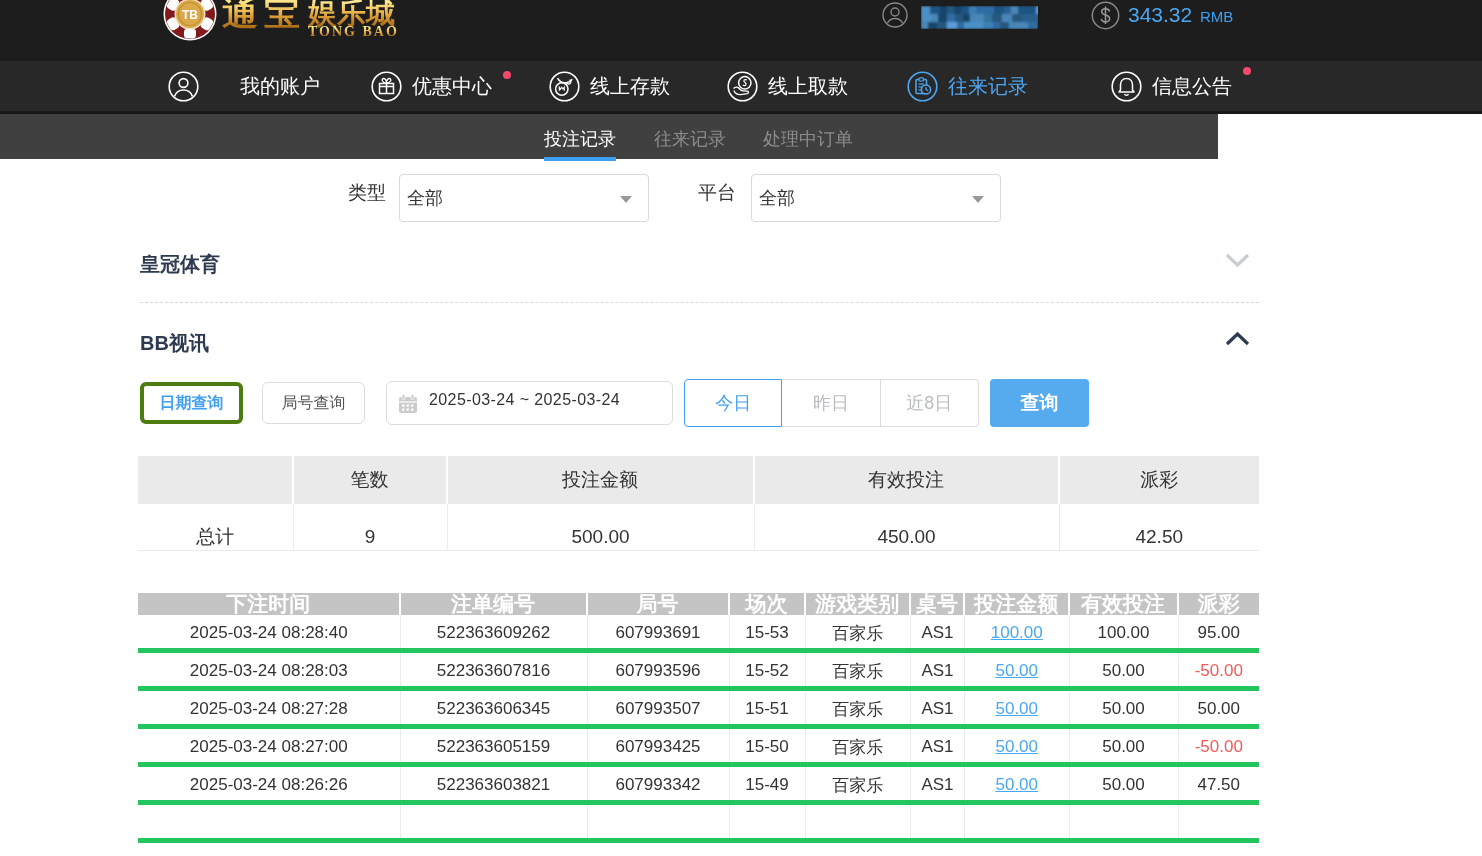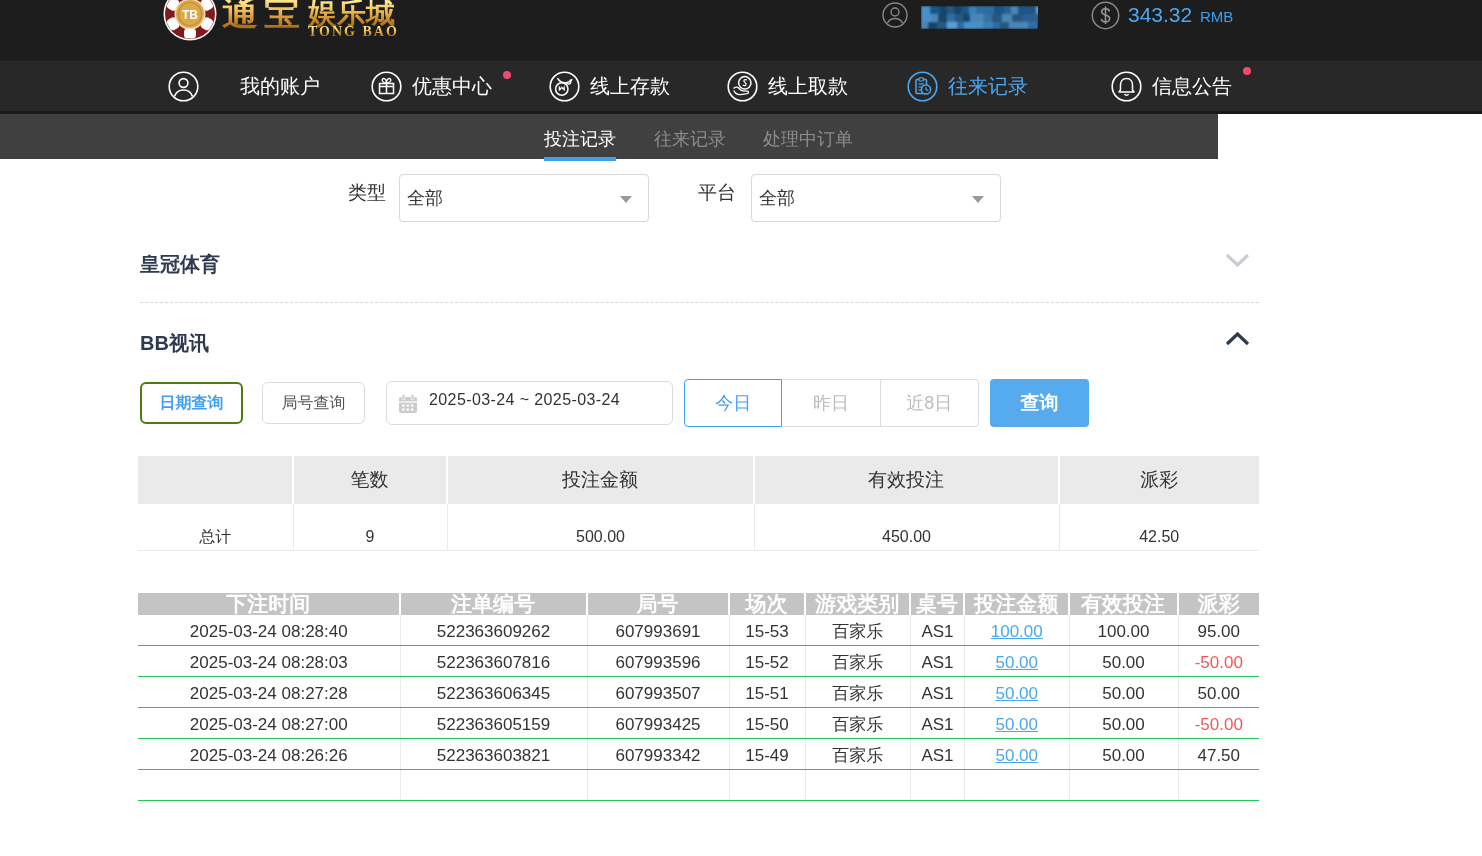--- a/index.html
+++ b/index.html
@@ -36,47 +36,47 @@
 .select { position:absolute; top:174px; width:250px; height:48px; border:1px solid #d9d9d9; border-radius:4px;
   font-size:18px; color:#333; line-height:46px; padding-left:7px; background:#fff; }
 .caret { position:absolute; top:21px; width:0; height:0; border-left:6px solid transparent;
   border-right:6px solid transparent; border-top:7px solid #999; }
 
 .sect { position:absolute; left:140px; font-size:20px; line-height:20px; font-weight:bold; color:#2e3a50; }
 .dash { position:absolute; left:140px; top:302px; width:1119px; border-top:1px dashed #d8d8d8; }
 
 .btn { position:absolute; top:382px; height:42px; border-radius:6px; font-size:16px;
   display:flex; align-items:center; justify-content:center; background:#fff; }
-.btn.b1 { left:140px; width:103px; border:2px solid #4d7c0f; color:#42a0f2; font-weight:bold; }
+.btn.b1 { left:140px; width:103px; border:4px solid #4d7c0f; color:#42a0f2; font-weight:bold; }
 .btn.b2 { left:262px; width:103px; border:1px solid #dcdcdc; color:#555; }
 .dateinput { position:absolute; left:386px; top:381px; width:287px; height:44px; border:1px solid #dcdcdc;
   border-radius:6px; background:#fff; }
 .dateinput span { position:absolute; left:42px; top:9px; font-size:16px; letter-spacing:0.4px; color:#333; }
 .seg { position:absolute; left:684px; top:379px; height:48px; display:flex; }
 .seg div { width:98.3px; height:48px; border:1px solid #dcdcdc; border-left:none; font-size:18px;
   color:#b9bdc2; display:flex; align-items:center; justify-content:center; background:#fff; }
 .seg div.on { border:1px solid #42a0f2; color:#42a0f2; border-radius:4px 0 0 4px; }
 .seg div:last-child { border-radius:0 4px 4px 0; }
 .btn-q { position:absolute; left:990px; top:379px; width:99px; height:48px; background:#55abee;
   border-radius:4px; color:#fff; font-size:19px; font-weight:bold; display:flex; align-items:center; justify-content:center; }
 
 
 .sumtable { position:absolute; left:138px; top:456px; width:1121px; }
 .sumhead { display:flex; height:48px; }
 .sumhead div { background:#eaeaea; font-size:19px; color:#333; display:flex; align-items:center; justify-content:center; }
 .sumbody { display:flex; height:47px; border-bottom:1px solid #ebebeb; }
-.sumbody div { font-size:16px; padding-top:20px; color:#333; display:flex; align-items:center; justify-content:center;
+.sumbody div { font-size:19px; padding-top:20px; color:#333; display:flex; align-items:center; justify-content:center;
   border-right:1px solid #ebebeb; }
 .sumbody div:last-child { border-right:none; }
 
 .maintable { position:absolute; left:138px; top:569px; width:1121px; }
 .mh { display:flex; height:46px; }
 .mh div { background:#c4c4c4; color:#fff; font-size:21px; font-weight:bold;
   display:flex; align-items:center; justify-content:center;margin-top:24px; }
-.mr { display:flex; height:31px; border-bottom:1px solid #22c55e;justify-content:flex-end; }
+.mr { display:flex; height:38px; border-bottom:5px solid #22c55e;justify-content:flex-end; }
 .mr div { font-size:17px; padding-top:3px; color:#333; display:flex; align-items:center; justify-content:center;
   border-right:1px solid #ebebeb; }
 .mr div:last-child { border-right:none; }
 .lnk { color:#4aa8ee; text-decoration:underline; }
 .mr div.neg { color:#f25a5a; }
 
 
 
 .c0{width:155.5px}.c1{width:154px}.c2{width:307px}.c3{width:305px}.c4{width:199.5px}
 .m0{width:262.5px}.m1{width:187px}.m2{width:142px}.m3{width:76px}.m4{width:105.5px}

